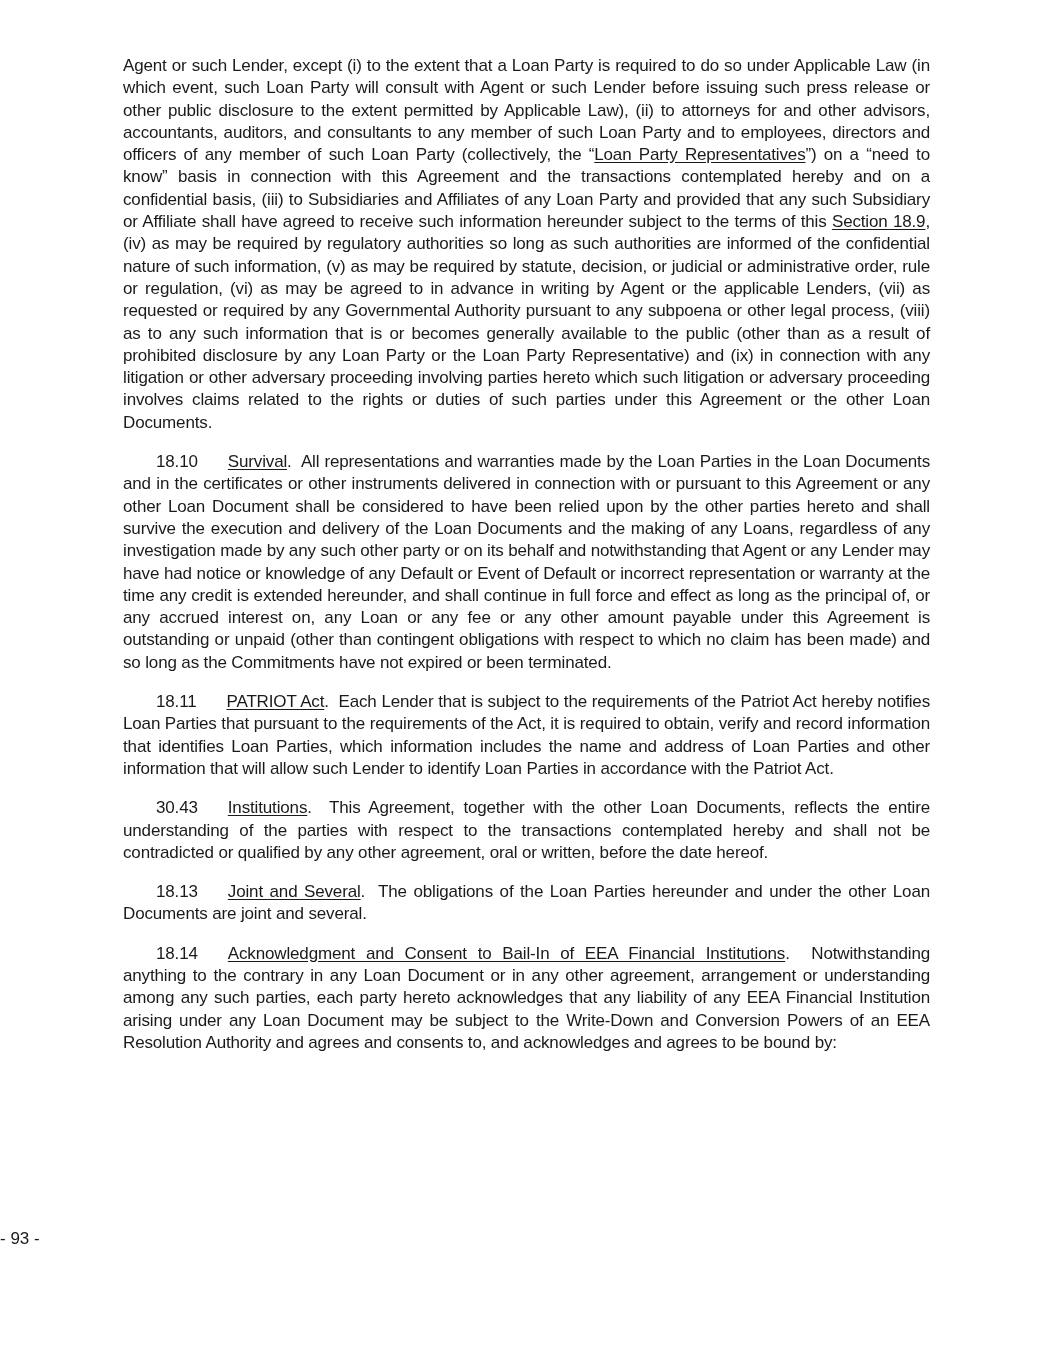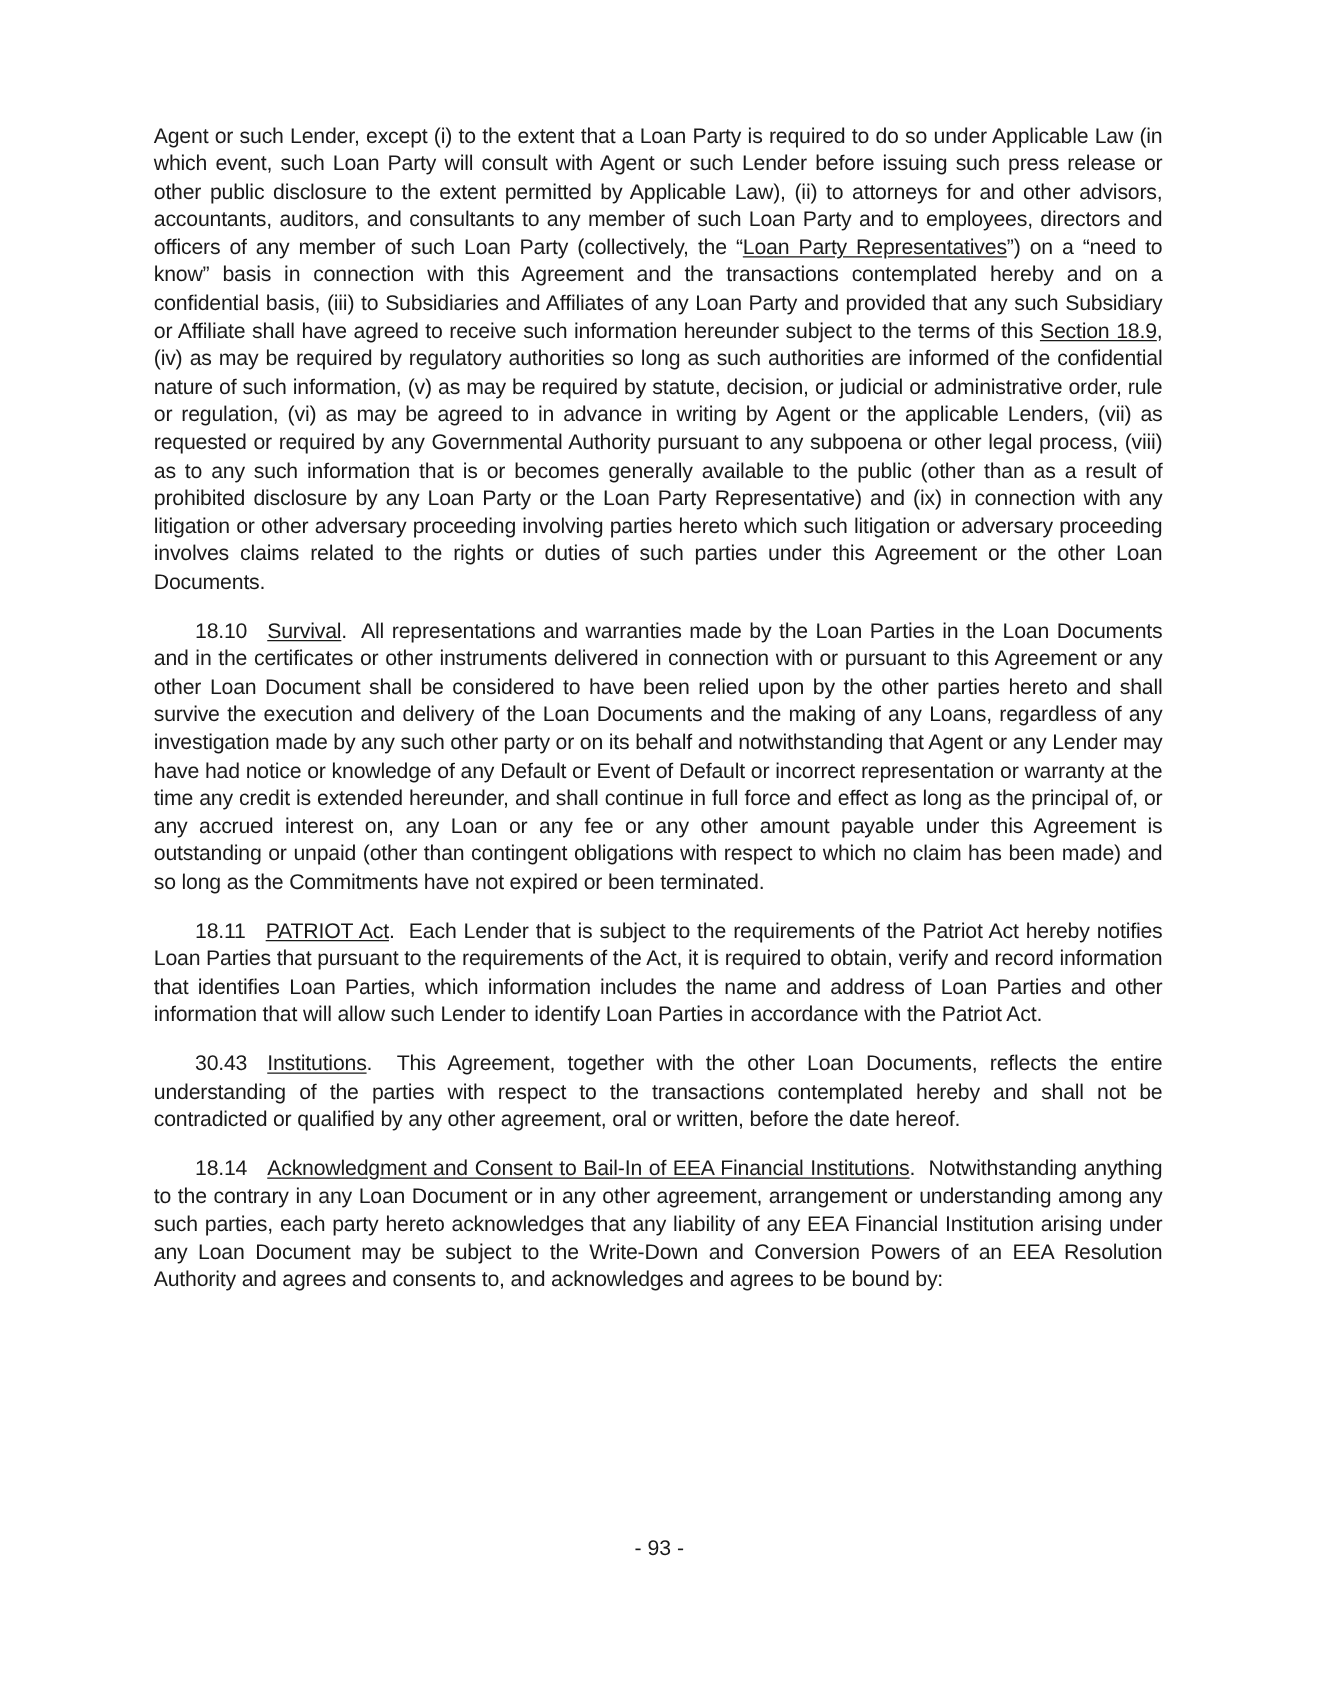--- a/index.html
+++ b/index.html
@@ -7,63 +7,63 @@
     padding: 0;
     background: #ffffff;
   }
   .page {
     position: relative;
     width: 1055px;
     height: 1365px;
     margin: 0;
     background: #ffffff;
     box-sizing: border-box;
-    padding: 98px 125px 0 123px;
+    padding: 55px 125px 0 123px;
     font-family: "Liberation Sans", "DejaVu Sans", sans-serif;
     font-size: 17px;
     line-height: 22.3px;
     letter-spacing: -0.15px;
     color: #1a1a1a;
     overflow: hidden;
   }
   .para {
     margin: 0 0 17px 0;
     text-align: justify;
   }
   .sec {
     text-indent: 33px;
   }
   .sec-num {
-    margin-right: 16px;
+    margin-right: 30px;
   }
   .u {
     text-decoration: underline;
     text-underline-offset: 2px;
   }
   .footer {
     position: absolute;
     top: 1228px;
     left: 0;
     width: 100%;
-    text-align: center;
     text-indent: 0;
     letter-spacing: 0;
   }
 </style>
 </head>
 <body>
 
 <div class="page">
 
   <p class="para"><span>Agent or such Lender, except (i) to the extent that a Loan Party is required to do so under Applicable Law (in which event, such Loan Party will consult with Agent or such Lender before issuing such press release or other public disclosure to the extent permitted by Applicable Law), (ii) to attorneys for and other advisors, accountants, auditors, and consultants to any member of such Loan Party and to employees, directors and officers of any member of such Loan Party (collectively, the “</span><span class="u">Loan Party Representatives</span><span>”) on a “need to know” basis in connection with this Agreement and the transactions contemplated hereby and on a confidential basis, (iii) to Subsidiaries and Affiliates of any Loan Party and provided that any such Subsidiary or Affiliate shall have agreed to receive such information hereunder subject to the terms of this </span><span class="u">Section 18.9</span><span>, (iv) as may be required by regulatory authorities so long as such authorities are informed of the confidential nature of such information, (v) as may be required by statute, decision, or judicial or administrative order, rule or regulation, (vi) as may be agreed to in advance in writing by Agent or the applicable Lenders, (vii) as requested or required by any Governmental Authority pursuant to any subpoena or other legal process, (viii) as to any such information that is or becomes generally available to the public (other than as a result of prohibited disclosure by any Loan Party or the Loan Party Representative) and (ix) in connection with any litigation or other adversary proceeding involving parties hereto which such litigation or adversary proceeding involves claims related to the rights or duties of such parties under this Agreement or the other Loan Documents.</span></p>
 
   <p class="para sec"><span class="sec-num">18.10</span><span class="u">Survival</span><span>.&nbsp; All representations and warranties made by the Loan Parties in the Loan Documents and in the certificates or other instruments delivered in connection with or pursuant to this Agreement or any other Loan Document shall be considered to have been relied upon by the other parties hereto and shall survive the execution and delivery of the Loan Documents and the making of any Loans, regardless of any investigation made by any such other party or on its behalf and notwithstanding that Agent or any Lender may have had notice or knowledge of any Default or Event of Default or incorrect representation or warranty at the time any credit is extended hereunder, and shall continue in full force and effect as long as the principal of, or any accrued interest on, any Loan or any fee or any other amount payable under this Agreement is outstanding or unpaid (other than contingent obligations with respect to which no claim has been made) and so long as the Commitments have not expired or been terminated.</span></p>
 
   <p class="para sec"><span class="sec-num">18.11</span><span class="u">PATRIOT Act</span><span>.&nbsp; Each Lender that is subject to the requirements of the Patriot Act hereby notifies Loan Parties that pursuant to the requirements of the Act, it is required to obtain, verify and record information that identifies Loan Parties, which information includes the name and address of Loan Parties and other information that will allow such Lender to identify Loan Parties in accordance with the Patriot Act.</span></p>
 
   <p class="para sec"><span class="sec-num">30.43</span><span class="u">Institutions</span><span>.&nbsp; This Agreement, together with the other Loan Documents, reflects the entire understanding of the parties with respect to the transactions contemplated hereby and shall not be contradicted or qualified by any other agreement, oral or written, before the date hereof.</span></p>
 
+  <p class="para sec"><span class="sec-num">18.13</span><span class="u">Joint and Several</span><span>.&nbsp; The obligations of the Loan Parties hereunder and under the other Loan Documents are joint and several.</span></p>
 
   <p class="para sec"><span class="sec-num">18.14</span><span class="u">Acknowledgment and Consent to Bail-In of EEA Financial Institutions</span><span>.&nbsp; Notwithstanding anything to the contrary in any Loan Document or in any other agreement, arrangement or understanding among any such parties, each party hereto acknowledges that any liability of any EEA Financial Institution arising under any Loan Document may be subject to the Write-Down and Conversion Powers of an EEA Resolution Authority and agrees and consents to, and acknowledges and agrees to be bound by:</span></p>
 
   <div class="footer">- 93 -</div>
 
 </div>
 
 </body></html>

